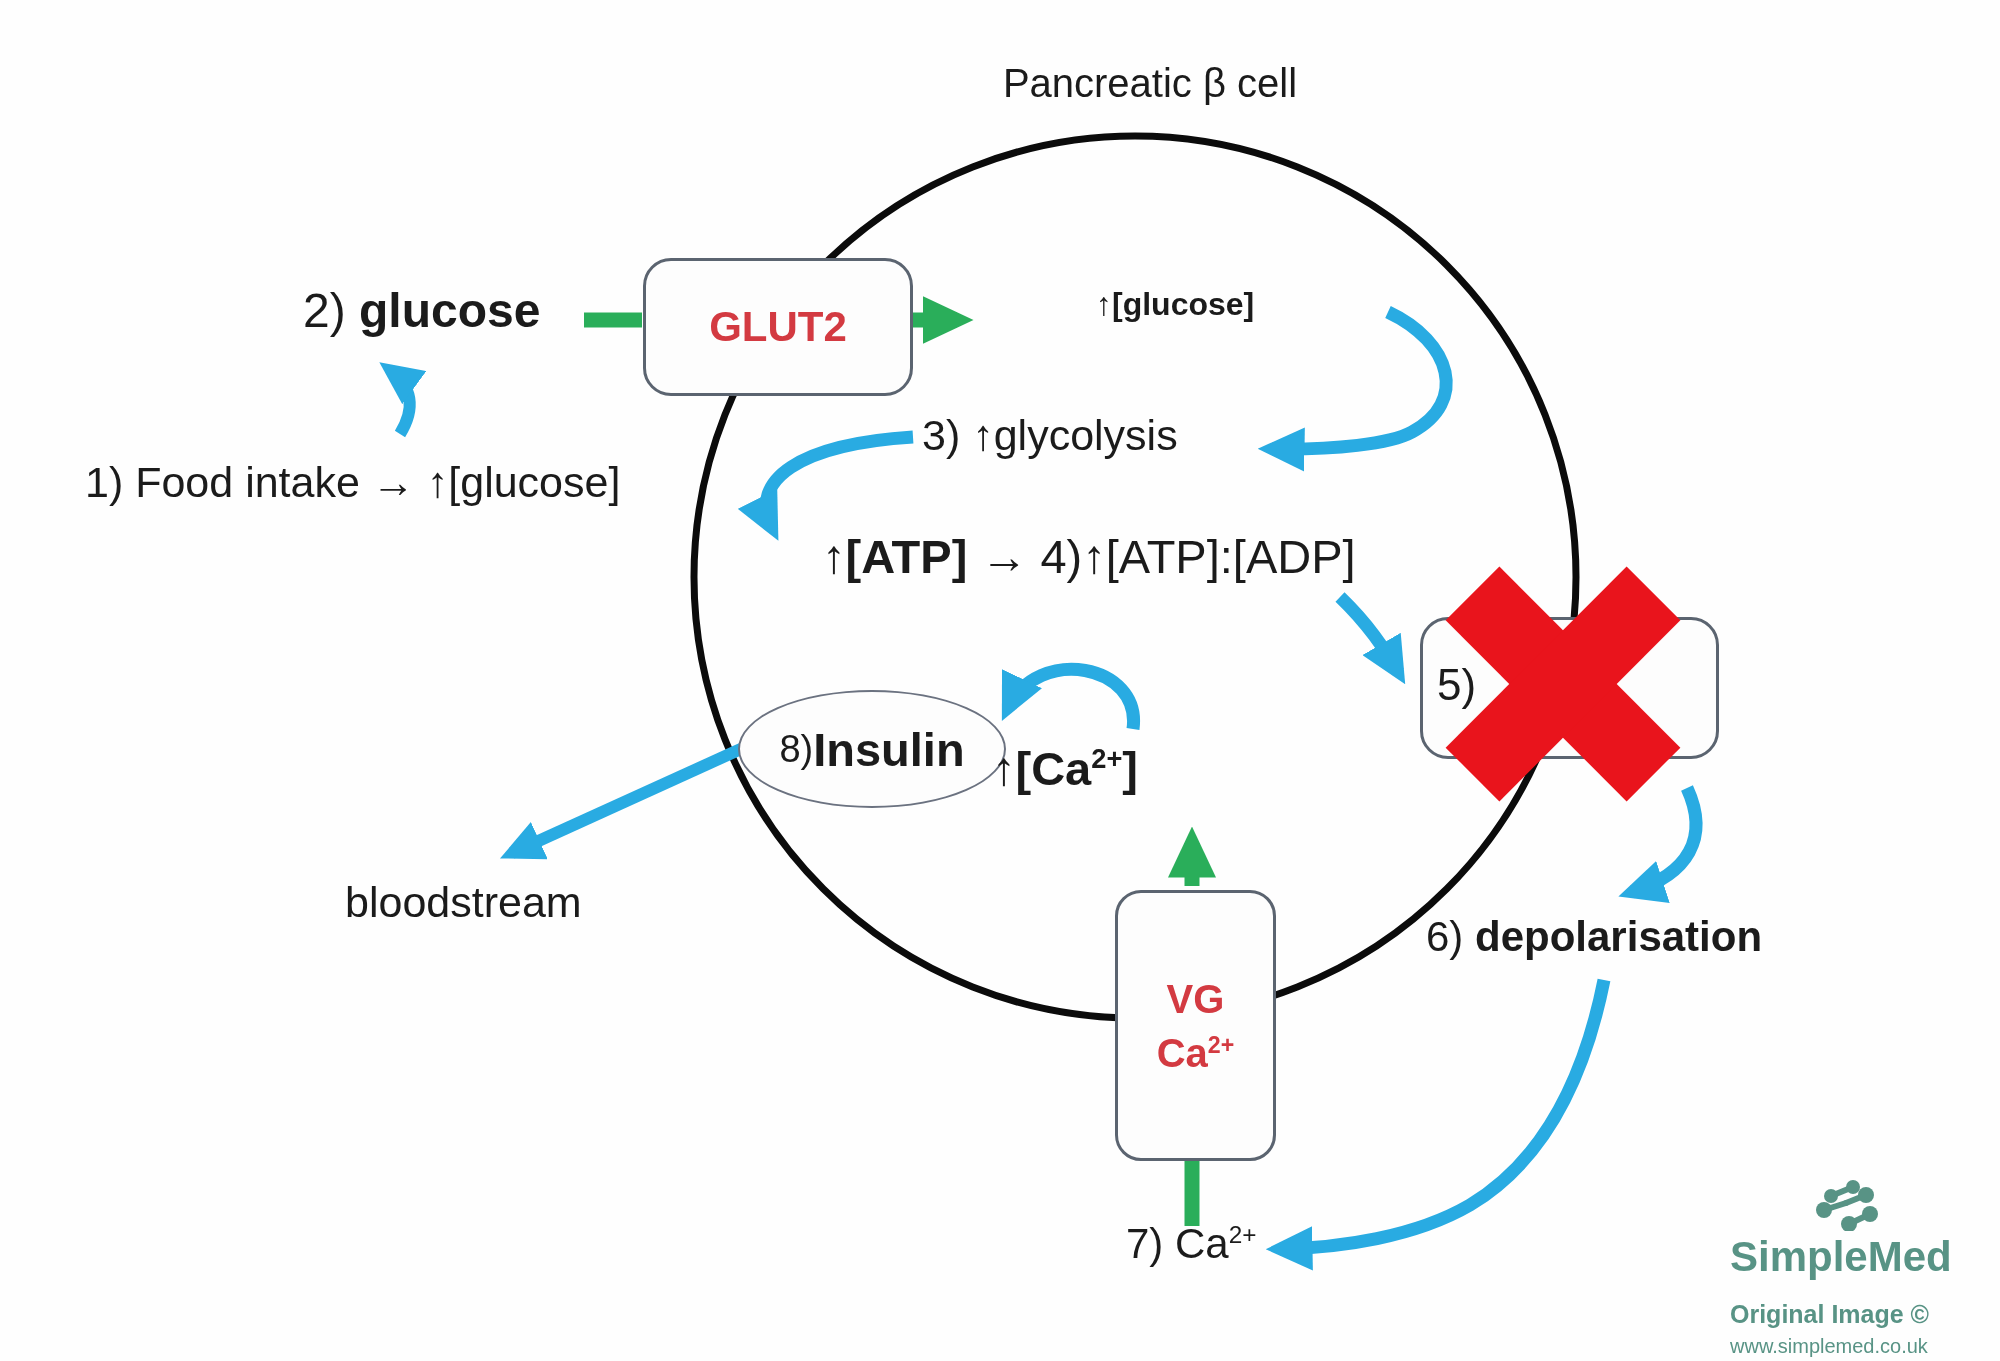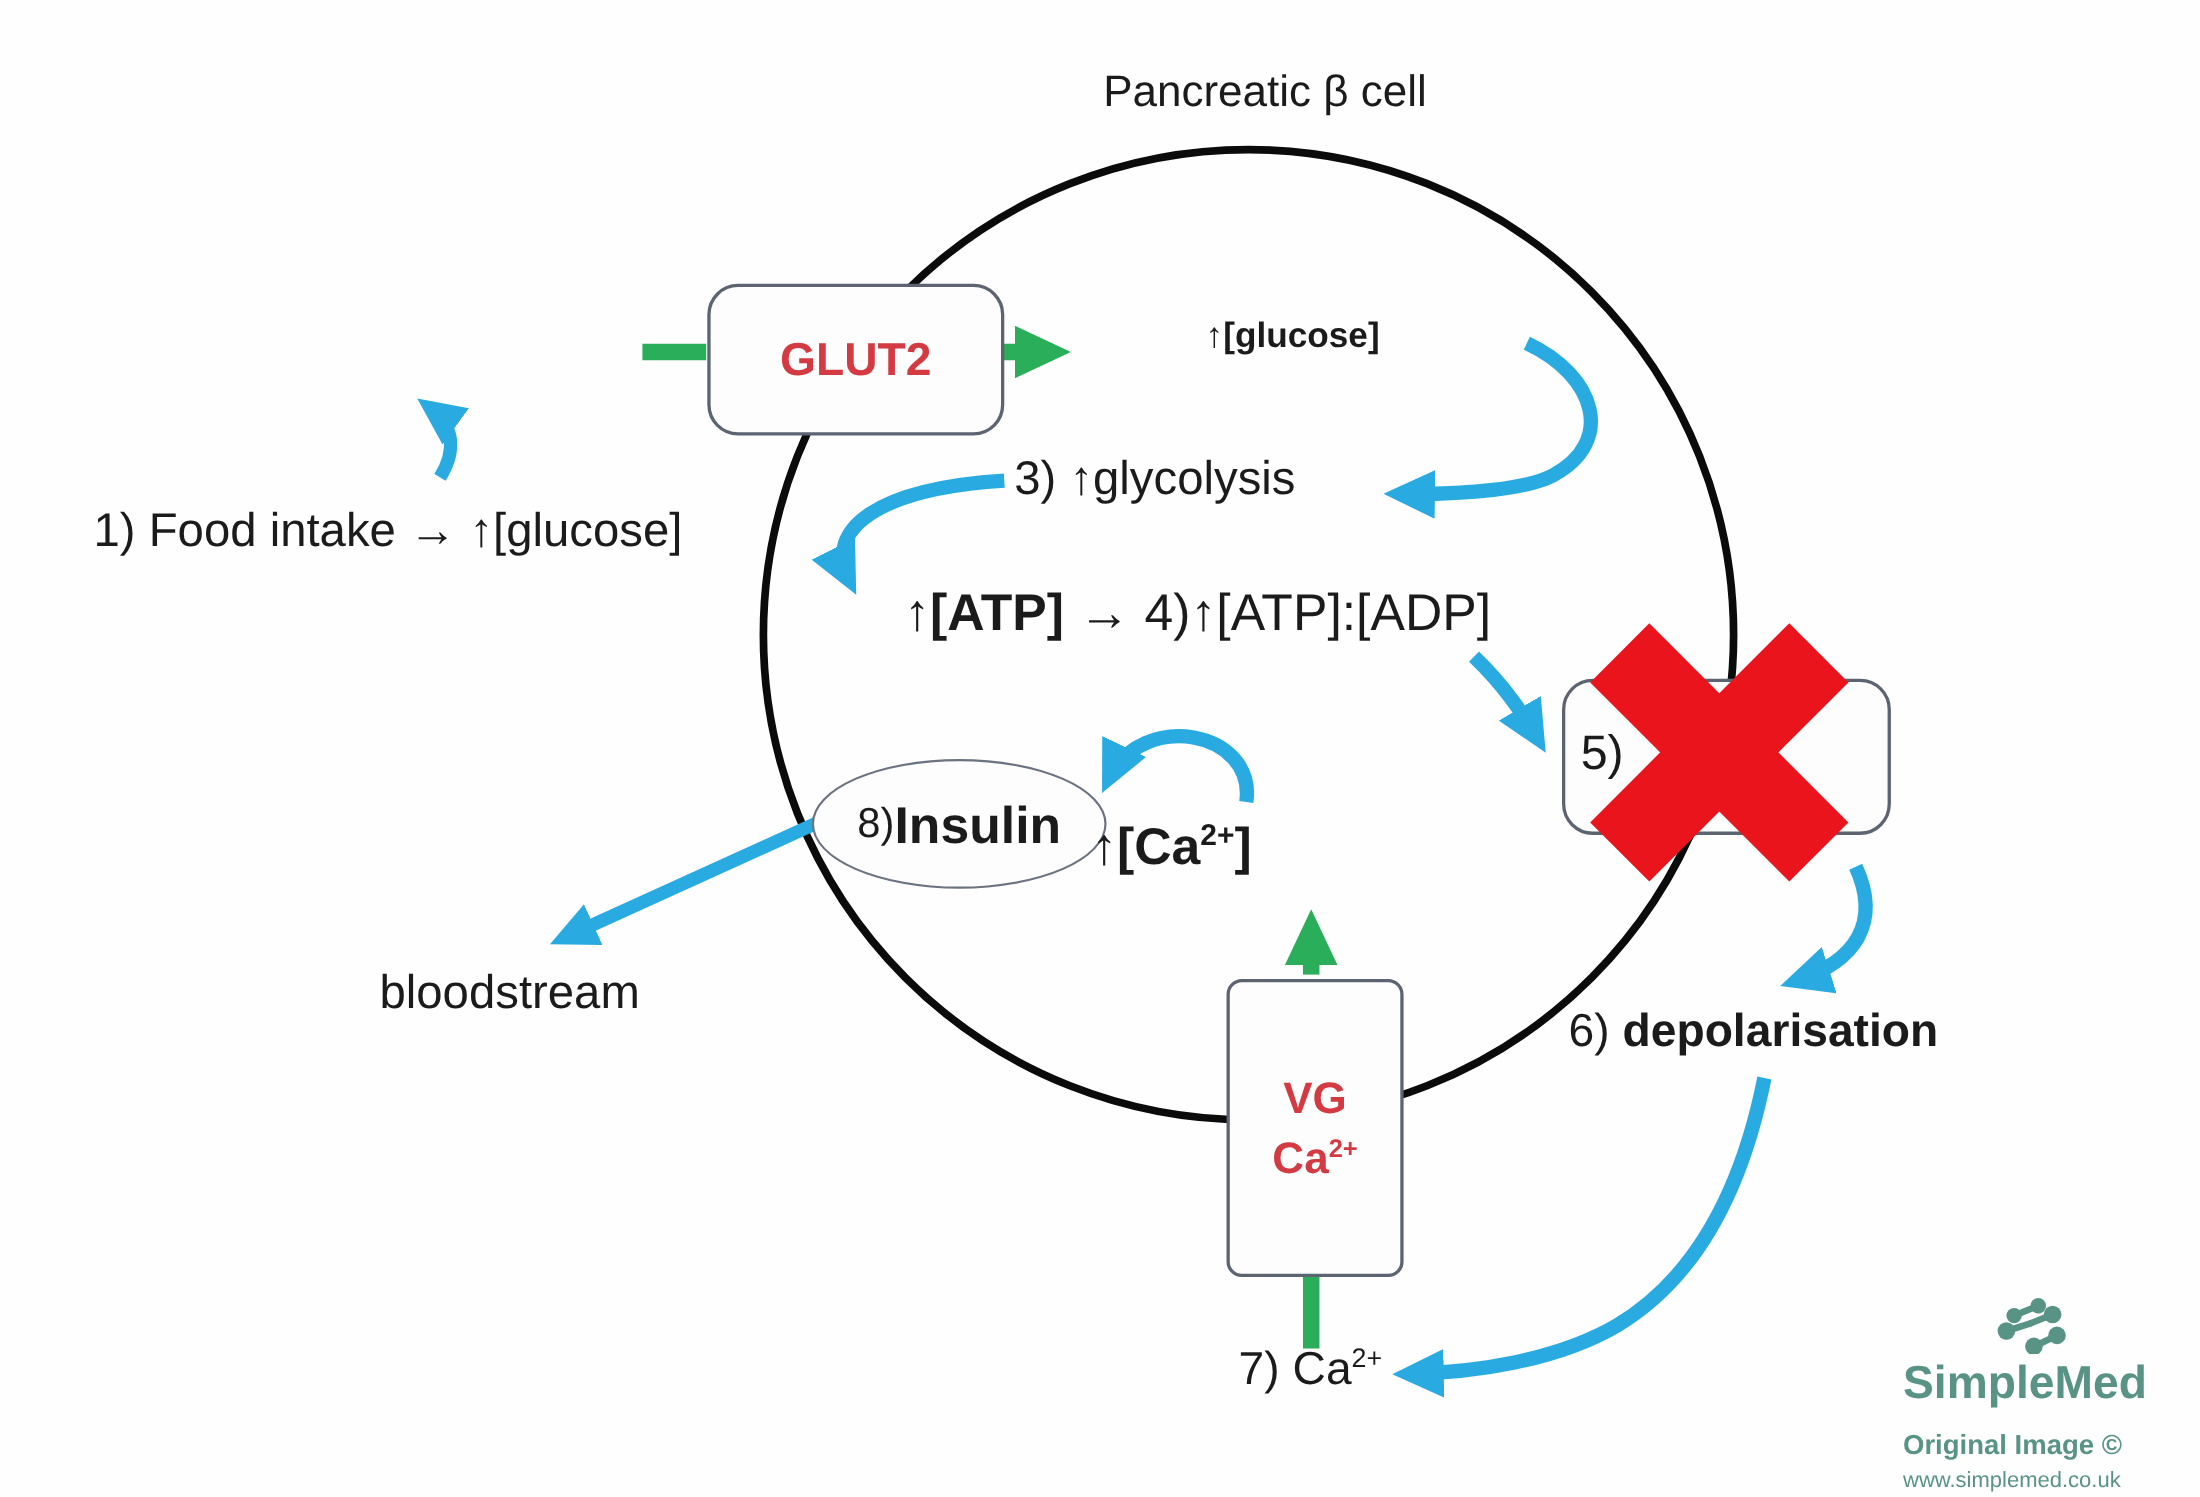--- a/index.html
+++ b/index.html
@@ -66,21 +66,21 @@
 
   <div class="box" style="left:643px;top:258px;width:264px;height:132px;">
     <span class="red-label" style="font-size:42px;">GLUT2</span>
   </div>
 
   <div class="box" style="left:1420px;top:617px;width:293px;height:136px;">
     <span class="txt" style="left:14px;top:42px;font-size:44px;position:absolute;">5)</span>
     <span class="b" style="font-size:40px;"><span>K</span><sup>+</sup></span>
   </div>
 
-  <div class="box" style="left:1115px;top:890px;width:155px;height:265px;border-radius:14px;">
+  <div class="box" style="left:1115px;top:890px;width:155px;height:265px;border-radius:26px;">
     <div class="red-label" style="font-size:40px;text-align:center;line-height:1.35;">
       <div>VG</div>
       <div><span>Ca</span><sup>2+</sup></div>
     </div>
   </div>
 
   <div class="ellipse" style="left:738px;top:690px;width:264px;height:114px;">
     <span style="font-size:38px;">8)</span>
       <span class="b" style="font-size:47px;">Insulin</span>
   </div>
@@ -89,20 +89,21 @@
     <g transform="translate(1563,684)">
       <rect x="-128" y="-38" width="256" height="76" transform="rotate(45)" class="redx"></rect>
       <rect x="-128" y="-38" width="256" height="76" transform="rotate(-45)" class="redx"></rect>
     </g>
   </svg>
 
   <div class="txt" style="left:1150px;top:62px;font-size:40px;transform:translateX(-50%);">Pancreatic β cell</div>
 
   <div class="txt" style="left:85px;top:460px;font-size:43px;">1) Food intake → ↑[glucose]</div>
 
+  <div class="txt" style="left:303px;top:286px;font-size:48px;"><span>2) </span><span class="b">glucose</span></div>
 
   <div class="txt b" style="left:1096px;top:288px;font-size:32px;">↑[glucose]</div>
 
   <div class="txt" style="left:922px;top:413px;font-size:43px;">3) ↑glycolysis</div>
 
   <div class="txt" style="left:822px;top:532px;font-size:47px;"><span class="b">↑[ATP]</span><span> → 4)↑[ATP]:[ADP]</span></div>
 
   <div class="txt" style="left:1426px;top:915px;font-size:42px;"><span>6) </span><span class="b">depolarisation</span></div>
 
   <div class="txt" style="left:1126px;top:1222px;font-size:42px;"><span>7) Ca</span><sup>2+</sup></div>

